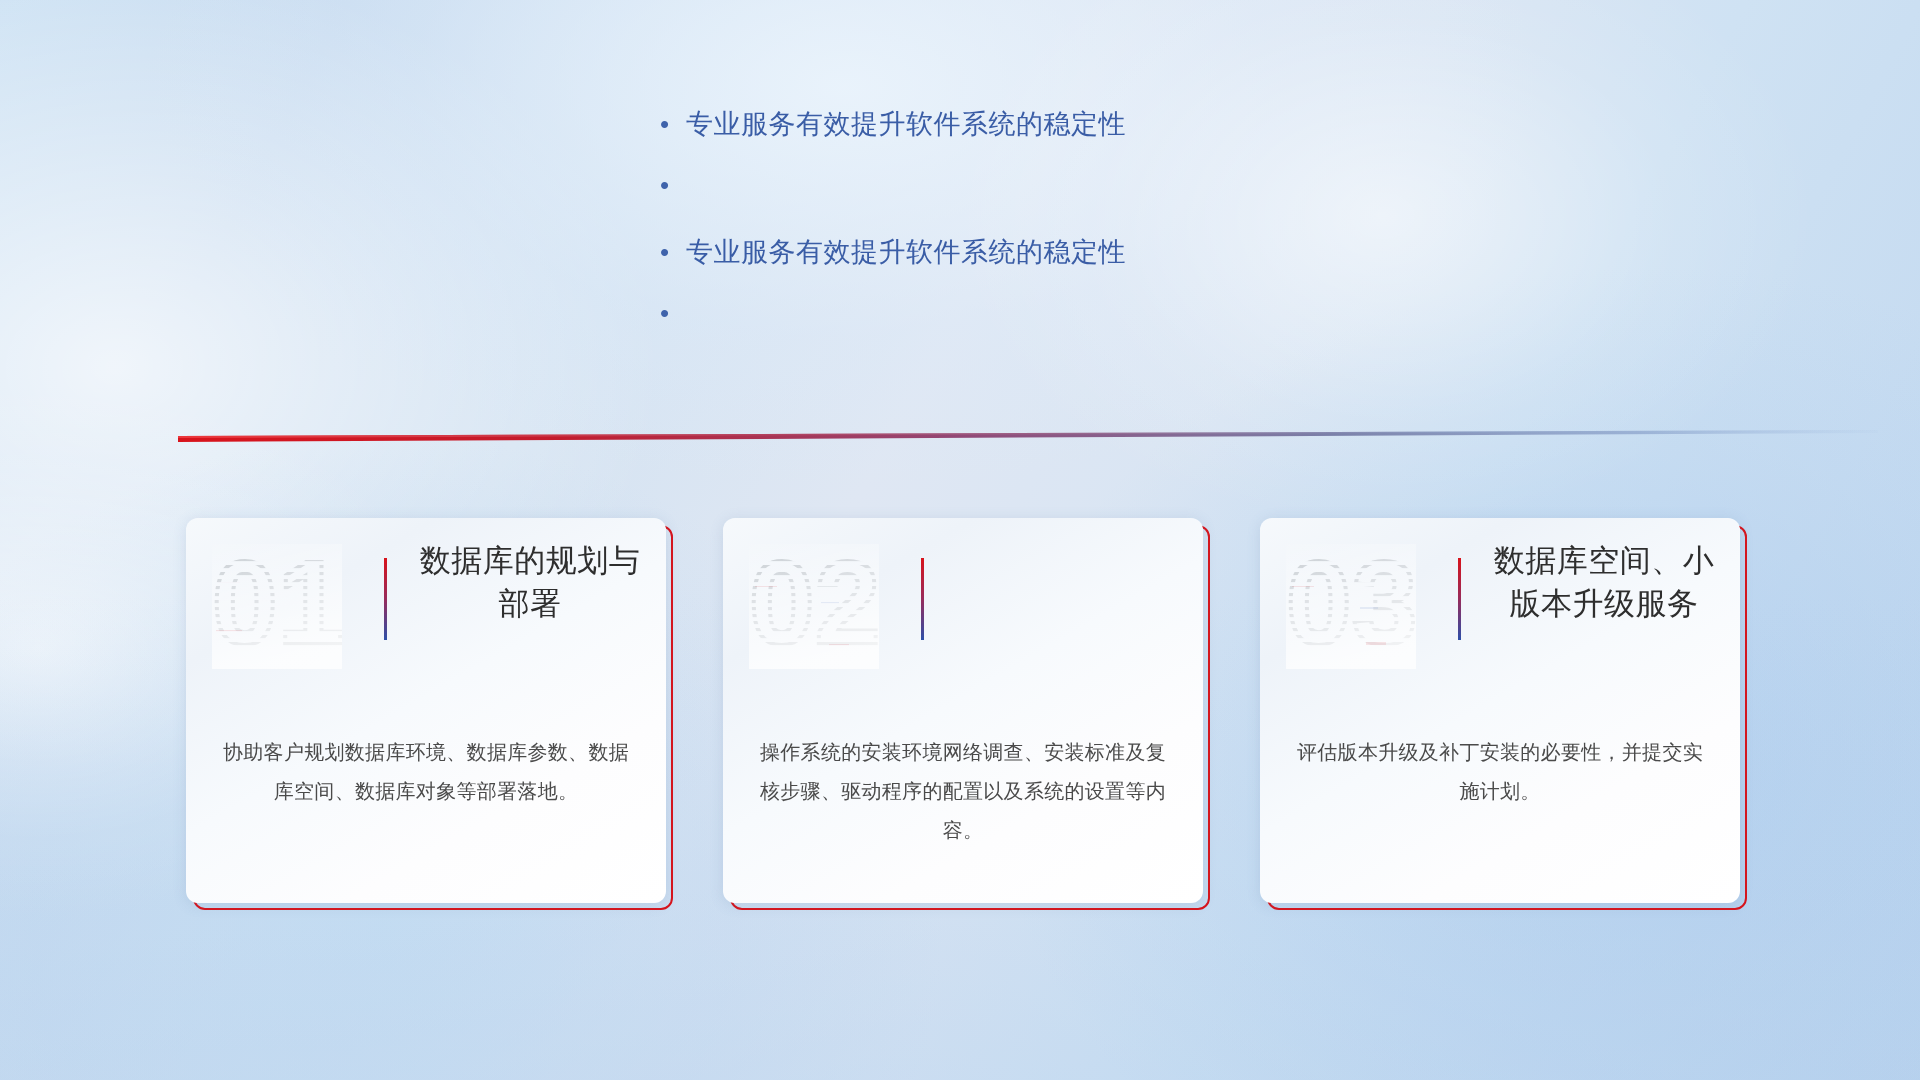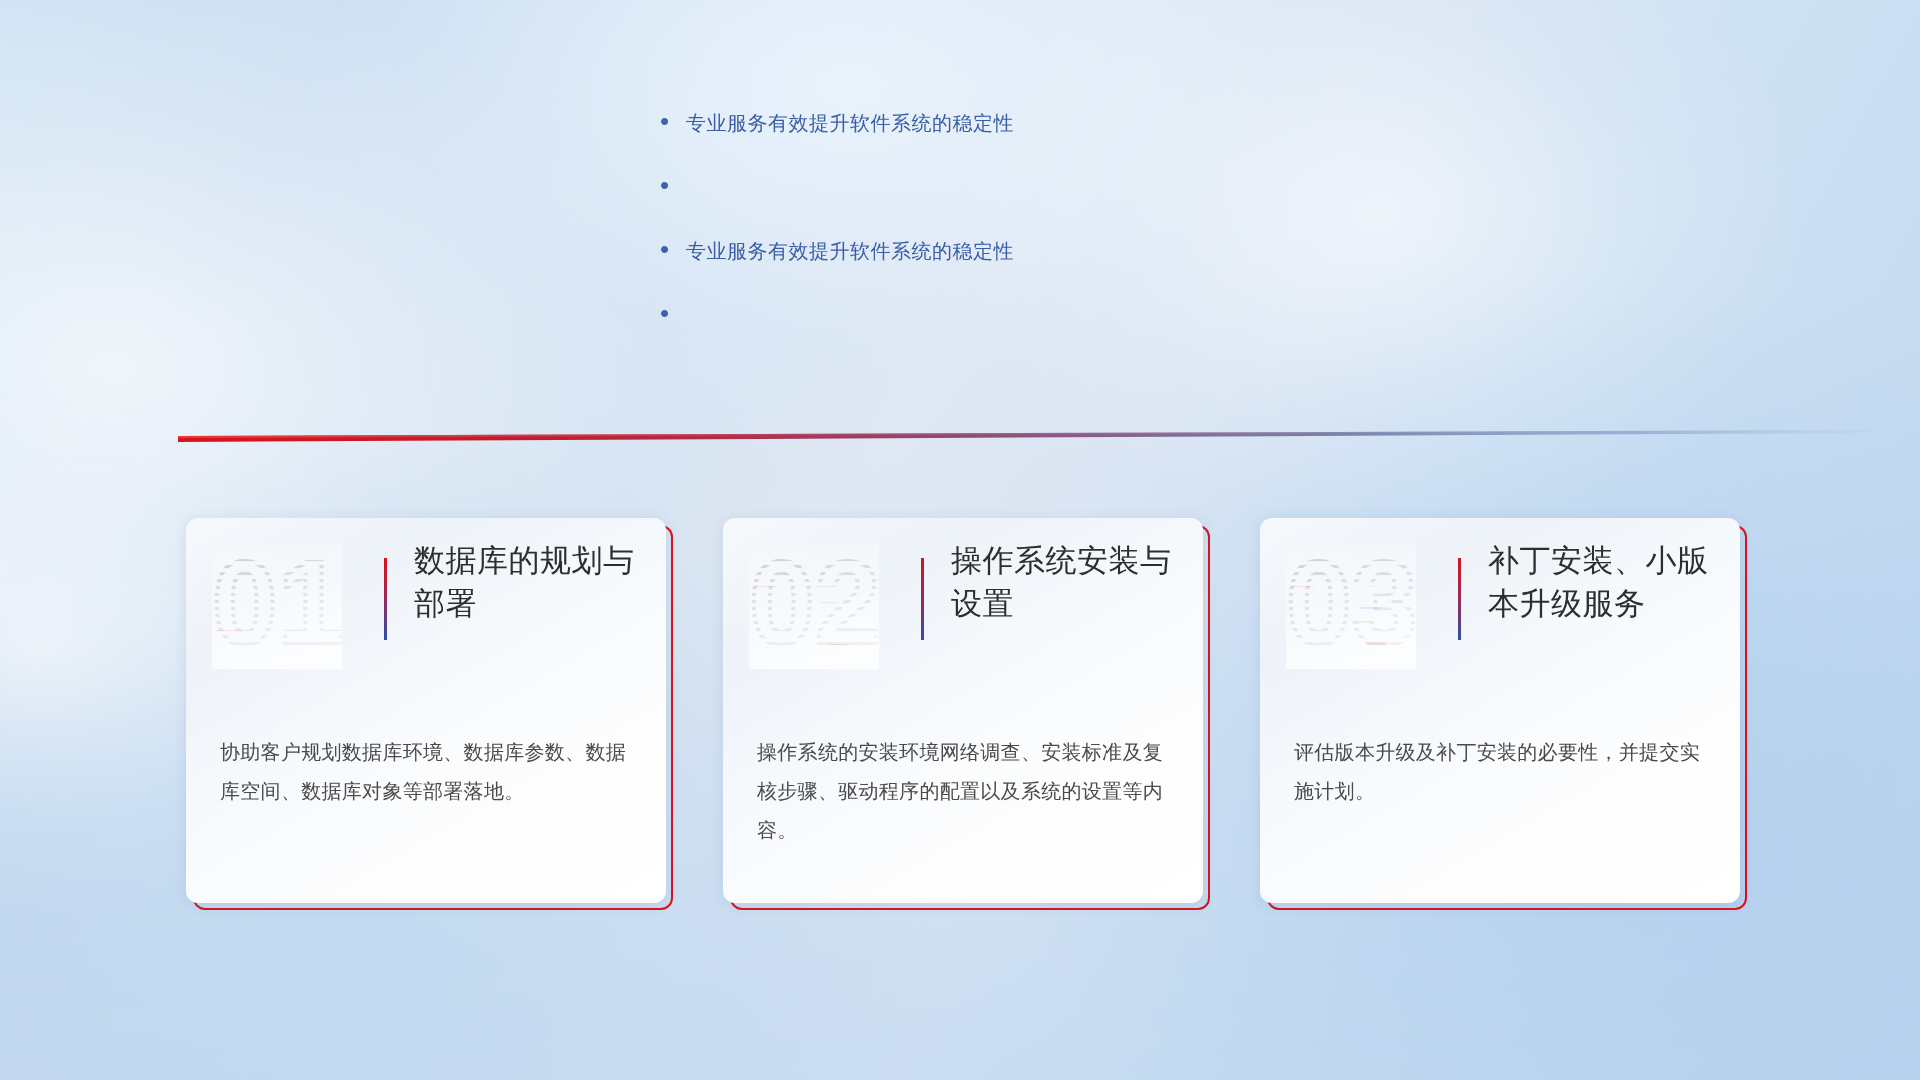--- a/index.html
+++ b/index.html
@@ -77,21 +77,21 @@
   }
   .bullet-dot {
     width: 26px;
     flex: 0 0 26px;
     color: #3f63ab;
     font-size: 26px;
     line-height: 1;
   }
   .bullet-text {
     color: #3a5da6;
-    font-size: 20px;
+    font-size: 27px;
     line-height: 1.2;
     letter-spacing: 0.5px;
     white-space: nowrap;
   }
 
   
   #divider {
     position: absolute;
     left: 178px;
     top: 420px;
@@ -134,20 +134,21 @@
     border-radius: 12px;
     box-sizing: border-box;
     background: linear-gradient(150deg,
       #f6f9fc 0%,
       #eef3f9 22%,
       #f7fafd 48%,
       #fdfdfe 72%,
       #ffffff 100%);
     box-shadow: 0 2px 14px rgba(90,120,160,0.16);
     overflow: hidden;
+    text-align: center;
   }
   .card-head {
     position: relative;
     height: 175px;
   }
   
   .card-num {
     position: absolute;
     left: 26px;
     top: 26px;
@@ -305,21 +306,20 @@
               <rect x="0" y="0" width="130" height="125" fill="url(#fade2)"></rect>
               <g mask="url(#m2)" opacity="0.30">
                 <rect x="6" y="40" width="22" height="3" fill="#e06a72"></rect>
                 <rect x="4" y="88" width="26" height="3" fill="#e06a72"></rect>
                 <rect x="72" y="58" width="18" height="3" fill="#7f9ad0"></rect>
                 <rect x="80" y="100" width="20" height="3" fill="#e06a72"></rect>
               </g>
             </svg>
           </div>
           <div class="card-rule"></div>
-          <div class="card-title">操作系统安装与设置</div>
         </div>
         <div class="card-body">操作系统的安装环境网络调查、安装标准及复核步骤、驱动程序的配置以及系统的设置等内容。</div>
       </div>
     </div>
 
     <div class="card">
       <div class="card-accent"></div>
       <div class="card-face">
         <div class="card-head">
           <div class="card-num">
@@ -343,20 +343,20 @@
               <rect x="0" y="0" width="130" height="125" fill="url(#fade3)"></rect>
               <g mask="url(#m3)" opacity="0.30">
                 <rect x="6" y="40" width="22" height="3" fill="#e06a72"></rect>
                 <rect x="4" y="88" width="26" height="3" fill="#e06a72"></rect>
                 <rect x="74" y="62" width="18" height="3" fill="#7f9ad0"></rect>
                 <rect x="80" y="98" width="20" height="3" fill="#e06a72"></rect>
               </g>
             </svg>
           </div>
           <div class="card-rule"></div>
-          <div class="card-title">补丁安装、小版本升级服务</div>
+          <div class="card-title">数据库空间、小版本升级服务</div>
         </div>
         <div class="card-body">评估版本升级及补丁安装的必要性，并提交实施计划。</div>
       </div>
     </div>
 
   </div>
 </div>
 
 </body></html>

